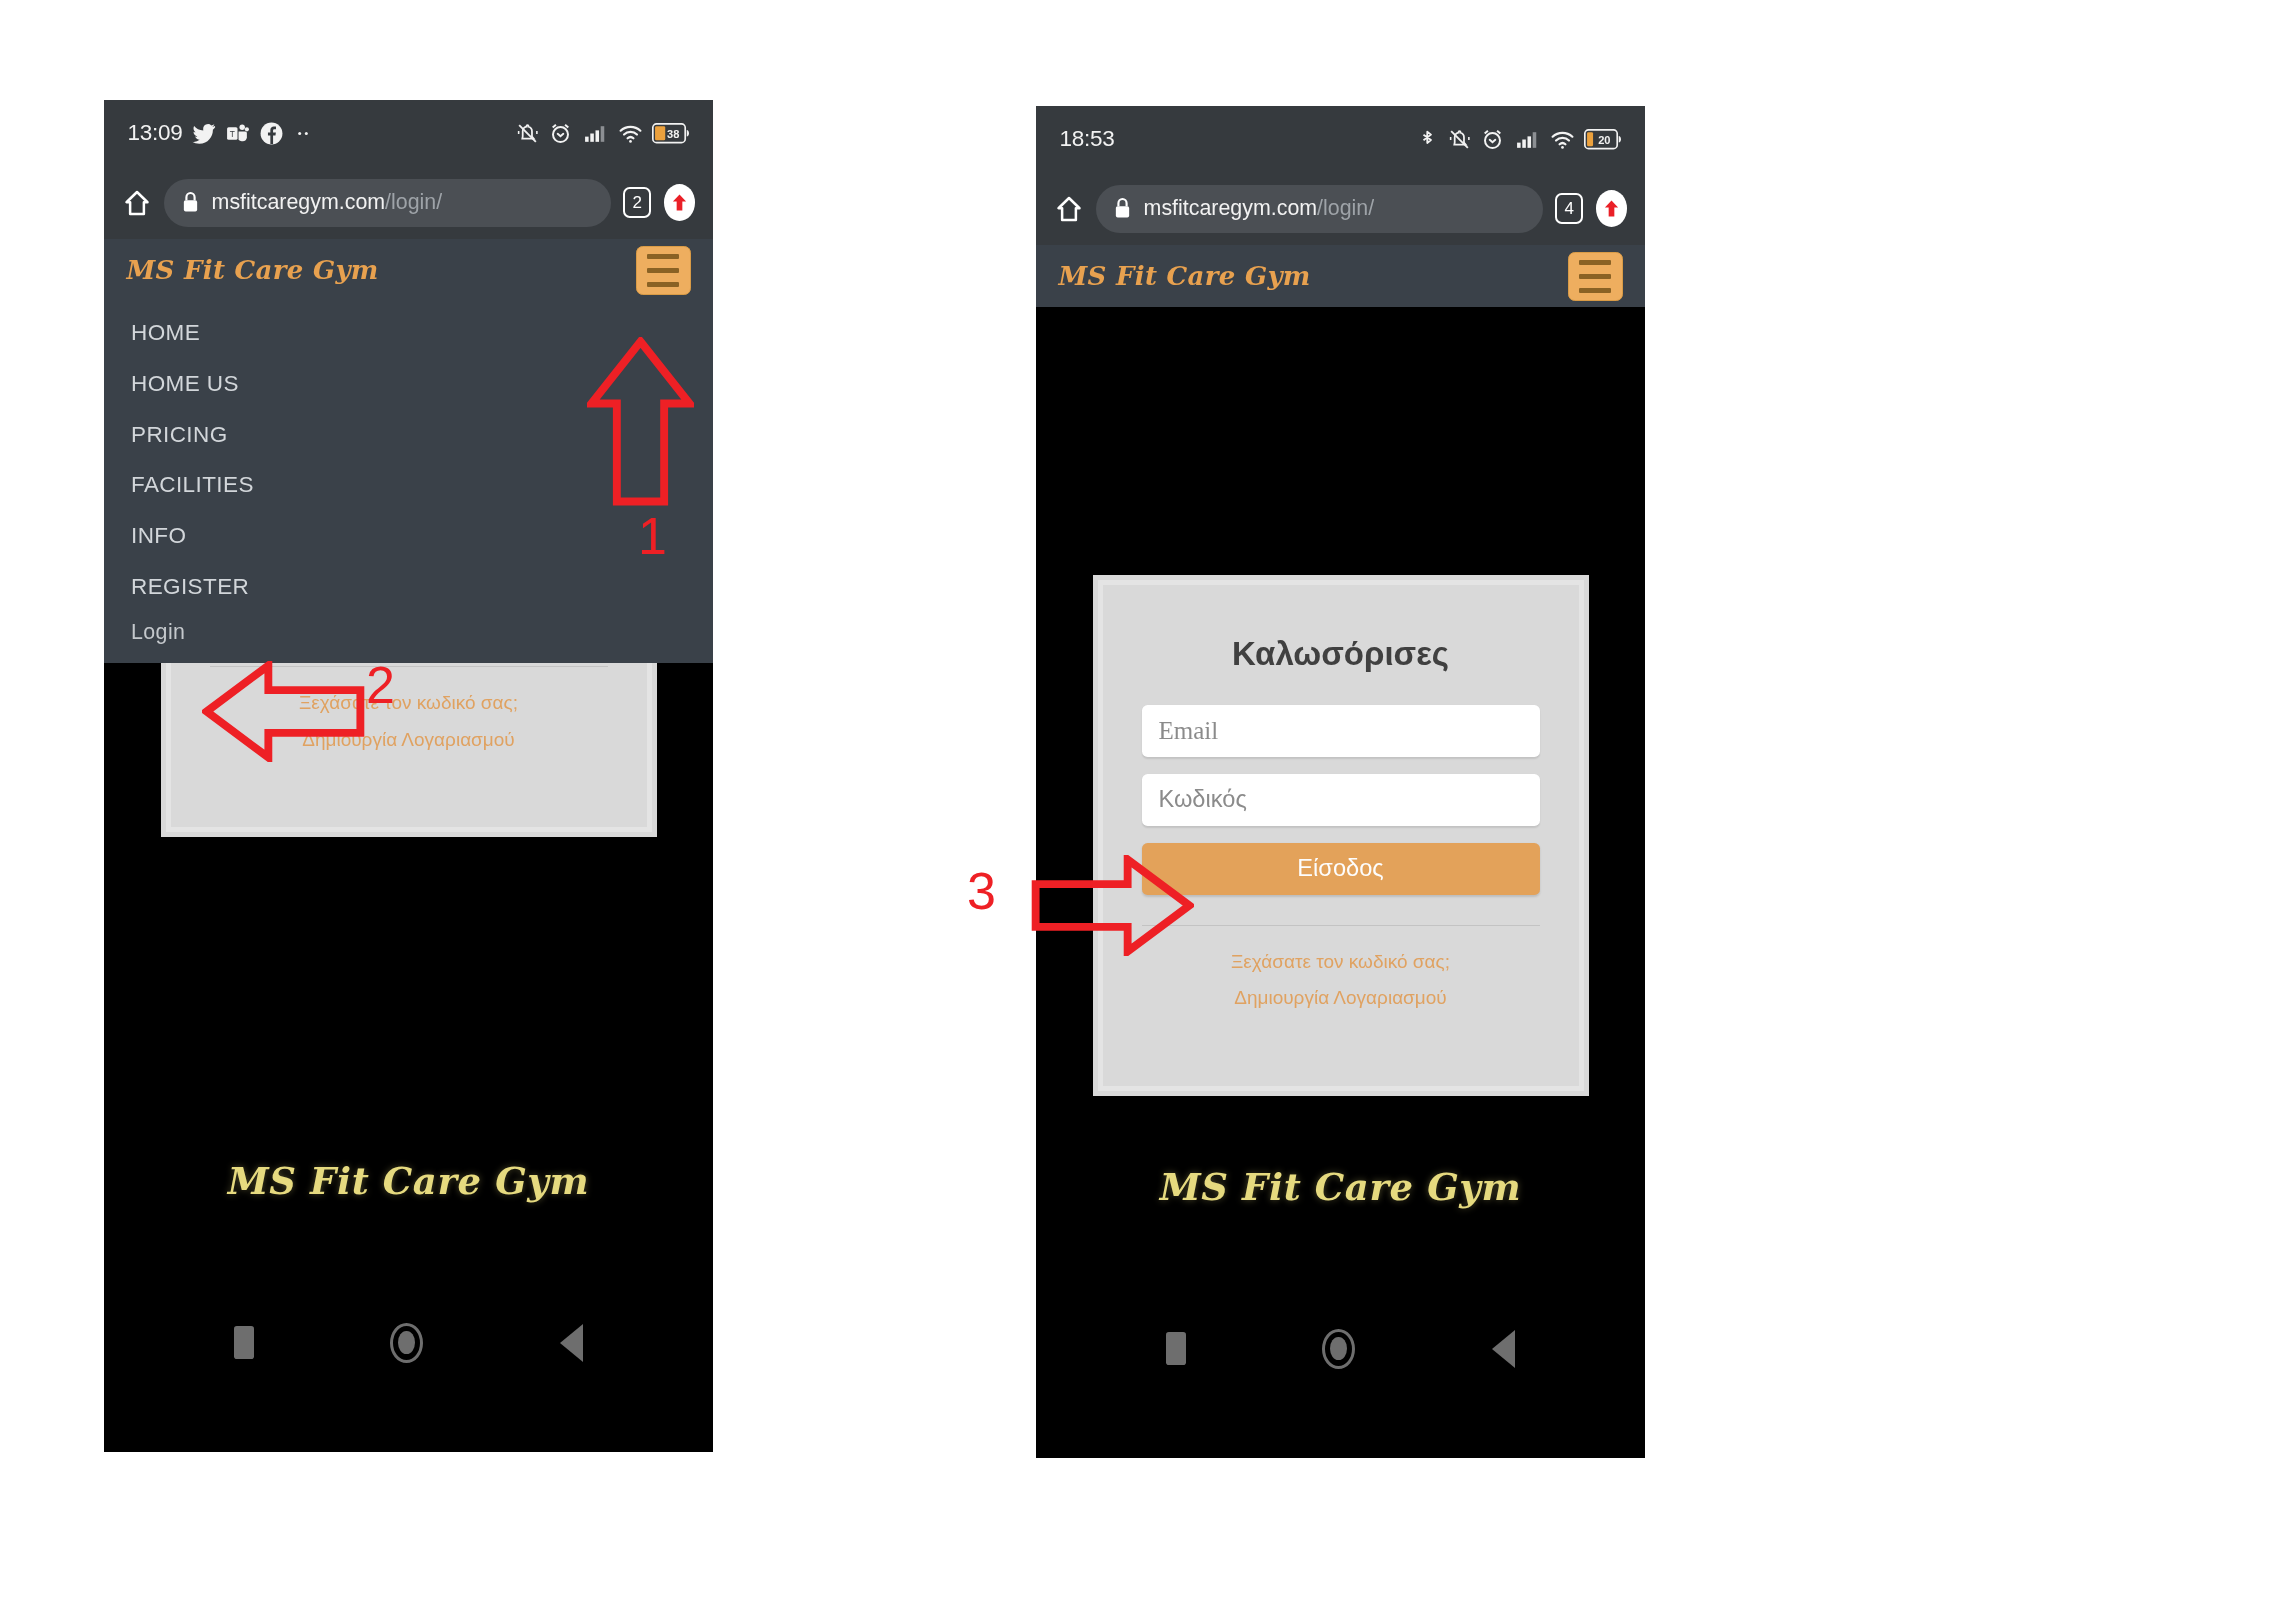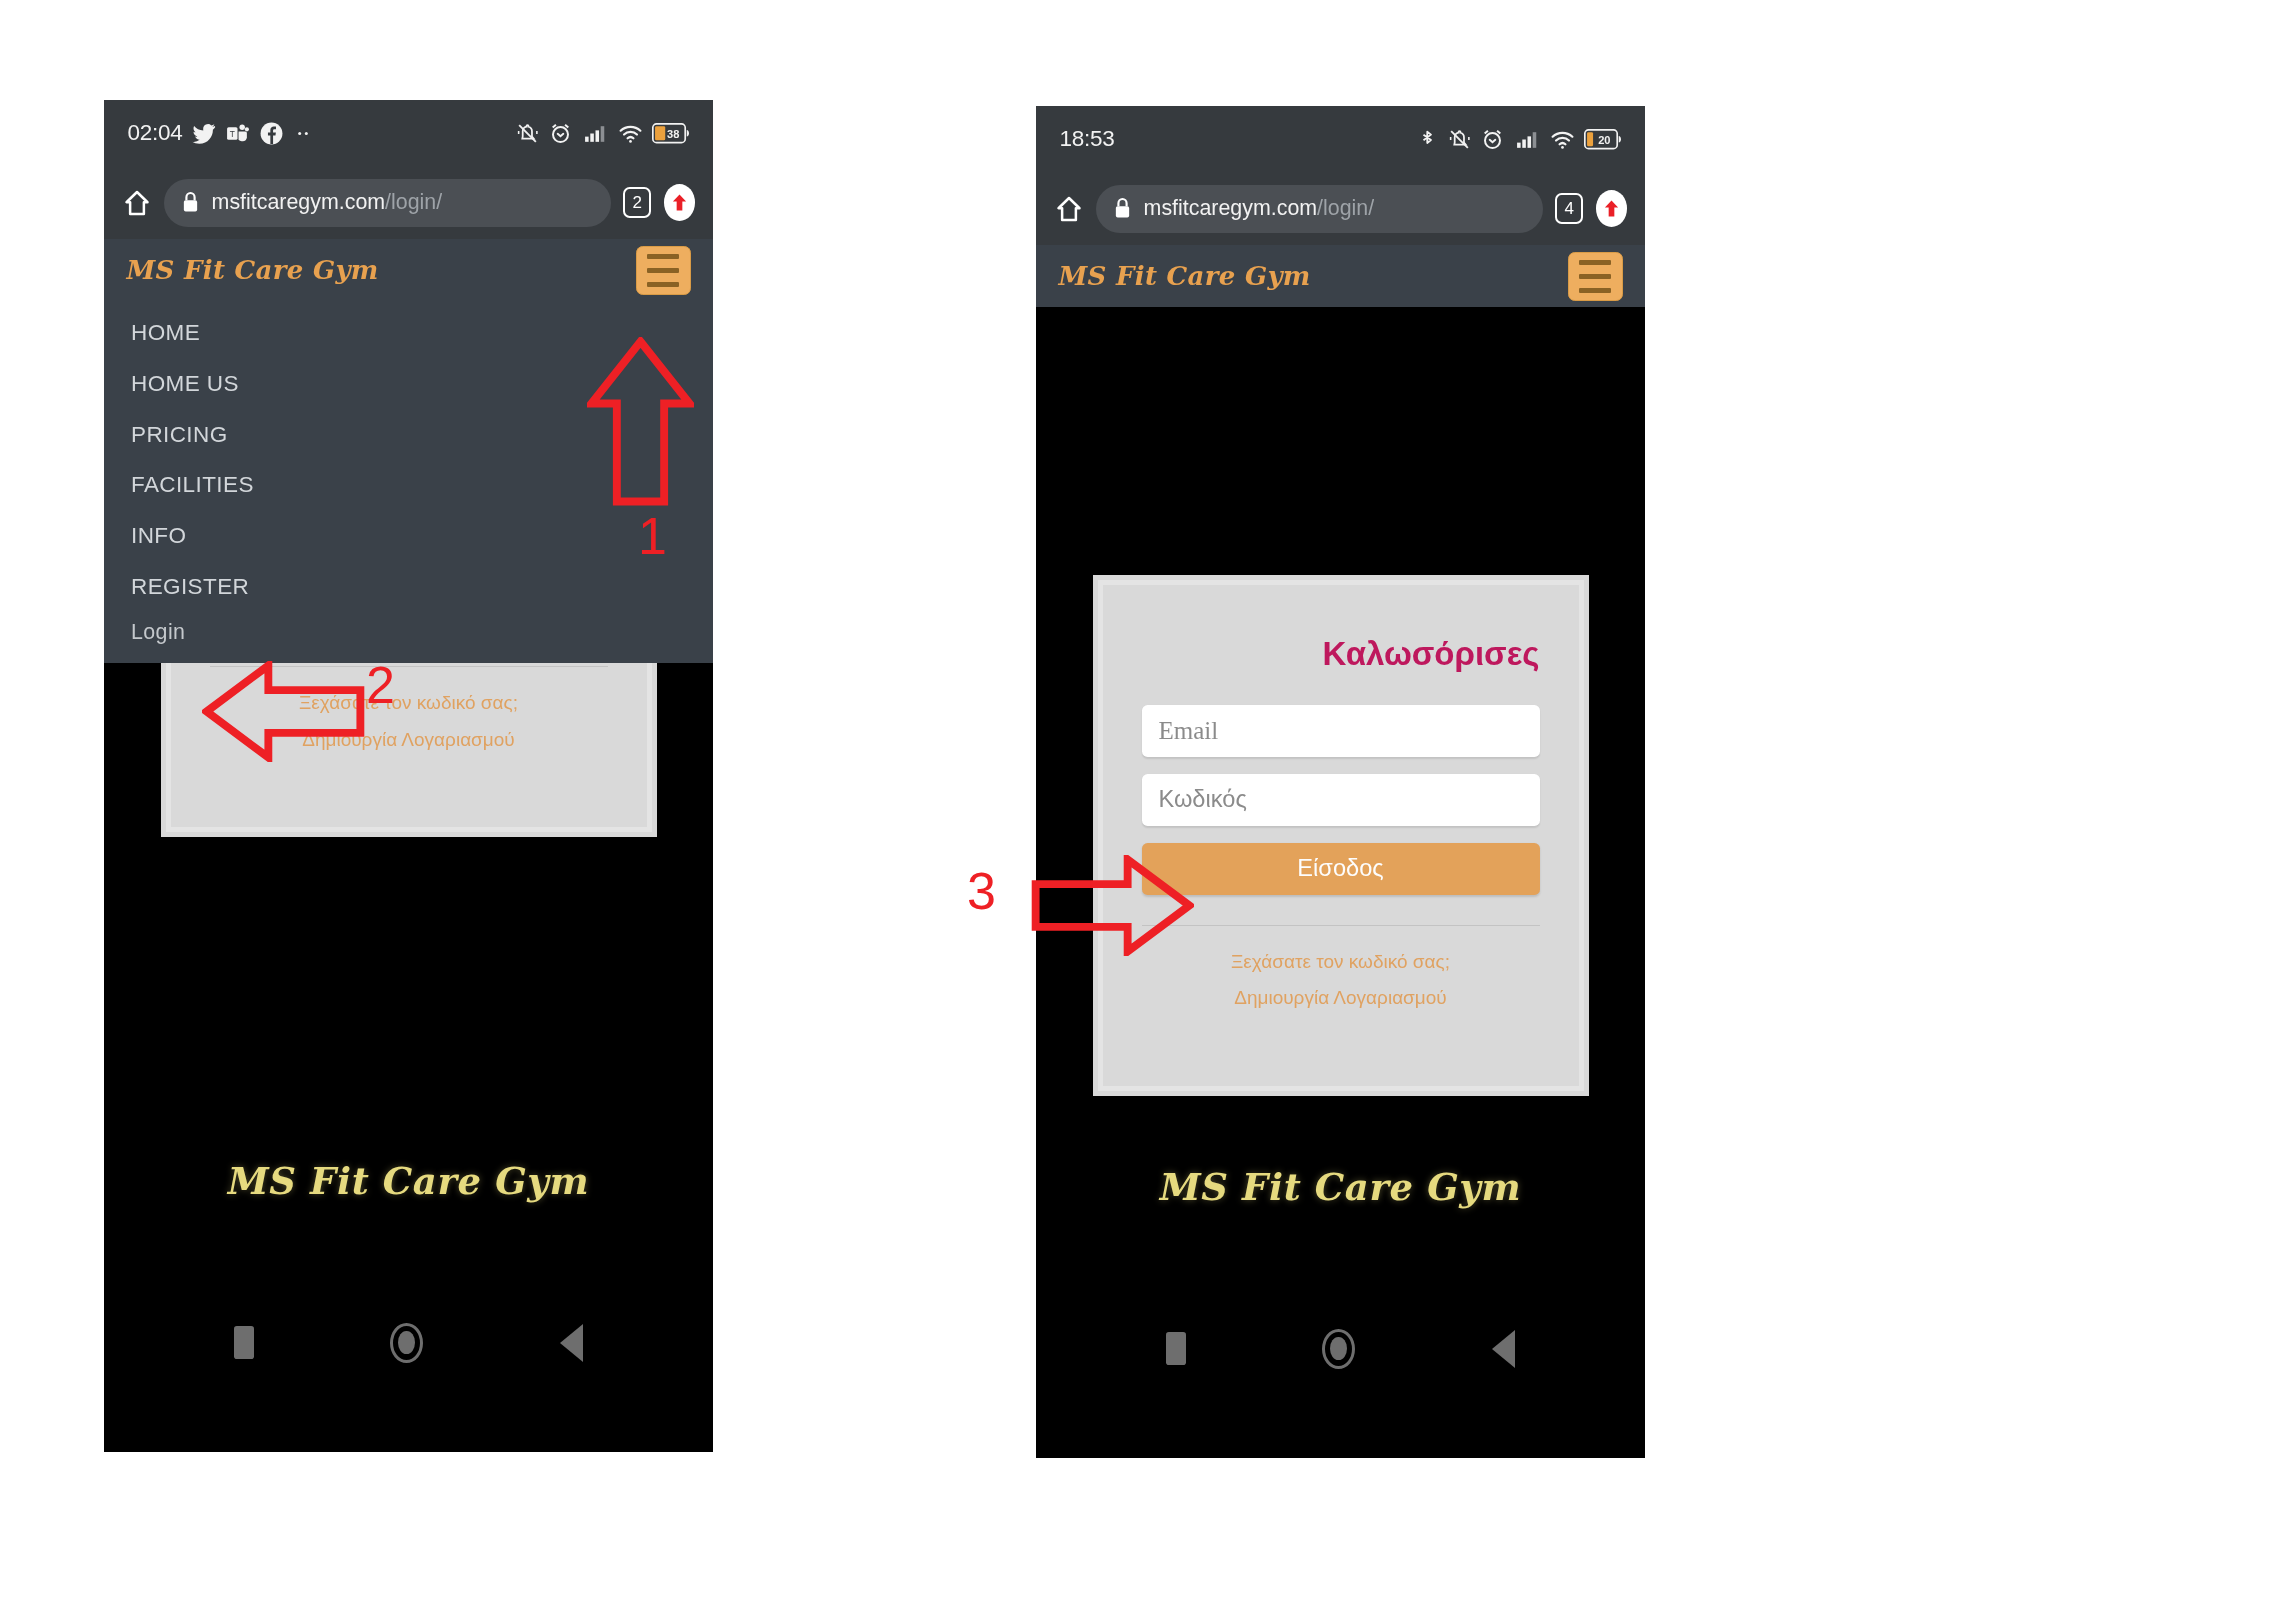--- a/index.html
+++ b/index.html
@@ -199,22 +199,22 @@
   }
   .login-outer.gapped { border: 5px solid #000000; }
   .login-card {
     background: #d9d9d9;
     border: 5px solid #e4e4e4;
     box-sizing: border-box;
     padding: 30px 39px 62px 39px;
   }
   #login-card-1 { padding-top: 0; }
   .login-title {
-    text-align: right;
-    color: #be185d;
+    text-align: center;
+    color: #404040;
     font-size: 33px;
     font-weight: 700;
     margin: 20px 0 31.5px 0;
   }
   .field {
     background: #ffffff;
     border-radius: 5.6px;
     height: 52px;
     display: flex;
     align-items: center;
@@ -327,21 +327,21 @@
   #arrow-3 { left: 1031px; top: 855px; }
   #num-3   { left: 967px; top: 861px; }
 </style>
 </head>
 <body>
 
 <div class="phone" id="phone-1">
 
   <div class="status-bar">
     <div class="status-left">
-      <span class="status-clock">02:04</span>
+      <span class="status-clock">13:09</span>
       <svg class="sicon" width="25" height="25" viewBox="0 0 24 24">
           <path fill="#f2f2f2" d="M23 4.9c-.8.4-1.7.6-2.6.8 1-.6 1.7-1.5 2-2.5-.9.5-1.9.9-2.9 1.1A4.6 4.6 0 0 0 11.7 8c0 .4 0 .7.1 1C8.1 8.8 5 7.2 3 4.7c-.4.7-.6 1.5-.6 2.3 0 1.6.8 3 2 3.8-.7 0-1.4-.2-2-.6v.1c0 2.2 1.6 4.1 3.7 4.5-.4.1-.8.2-1.2.2-.3 0-.6 0-.9-.1.6 1.8 2.3 3.1 4.3 3.2A9.2 9.2 0 0 1 1 19.9a13 13 0 0 0 7 2c8.4 0 13-7 13-13v-.6c.9-.6 1.6-1.4 2.2-2.3"></path>
         </svg>
       <svg class="sicon" width="25" height="25" viewBox="0 0 24 24">
           <rect x="2" y="6" width="10" height="12" rx="1.5" fill="#f2f2f2"></rect>
           <text x="7" y="15" font-size="8" text-anchor="middle" fill="#363a3e" font-family="Liberation Sans">T</text>
           <circle cx="16.5" cy="6" r="2.6" fill="#f2f2f2"></circle>
           <circle cx="21" cy="8" r="2" fill="#f2f2f2"></circle>
           <path fill="#f2f2f2" d="M13 10h6.5c.8 0 1.5.7 1.5 1.5v4c0 2.2-1.8 4-4 4h-1a4 4 0 0 1-3-1.4z"></path>
         </svg>

